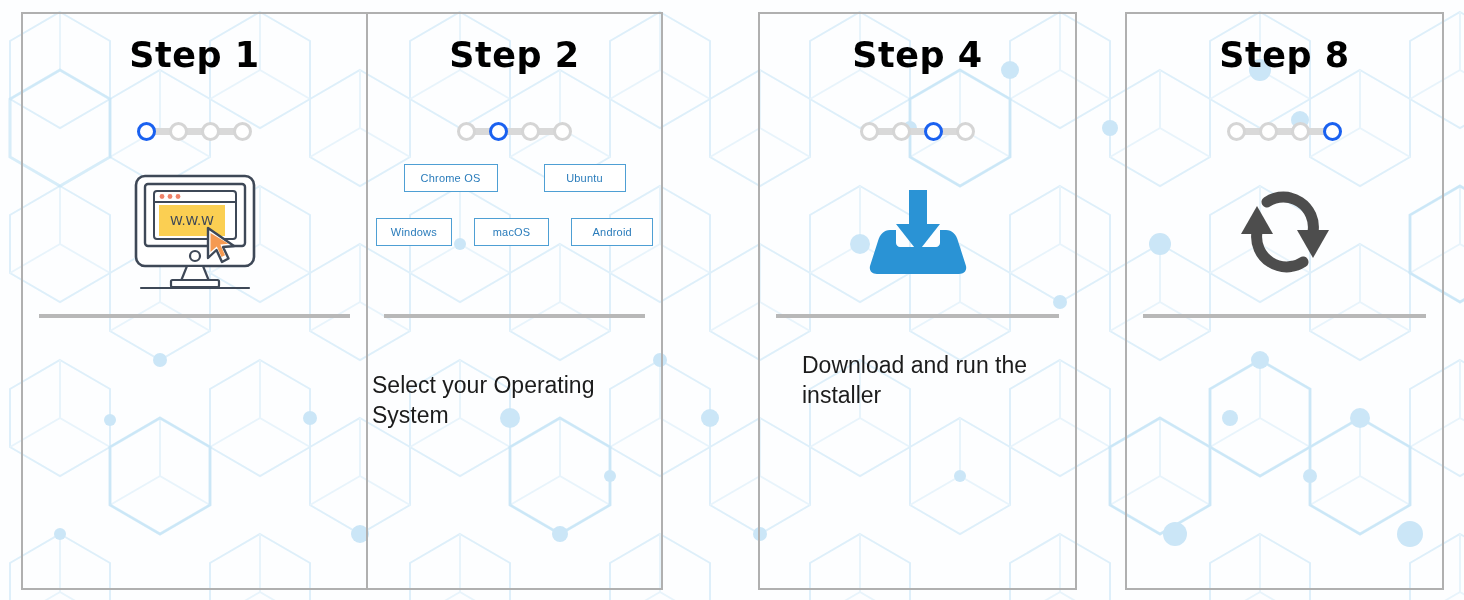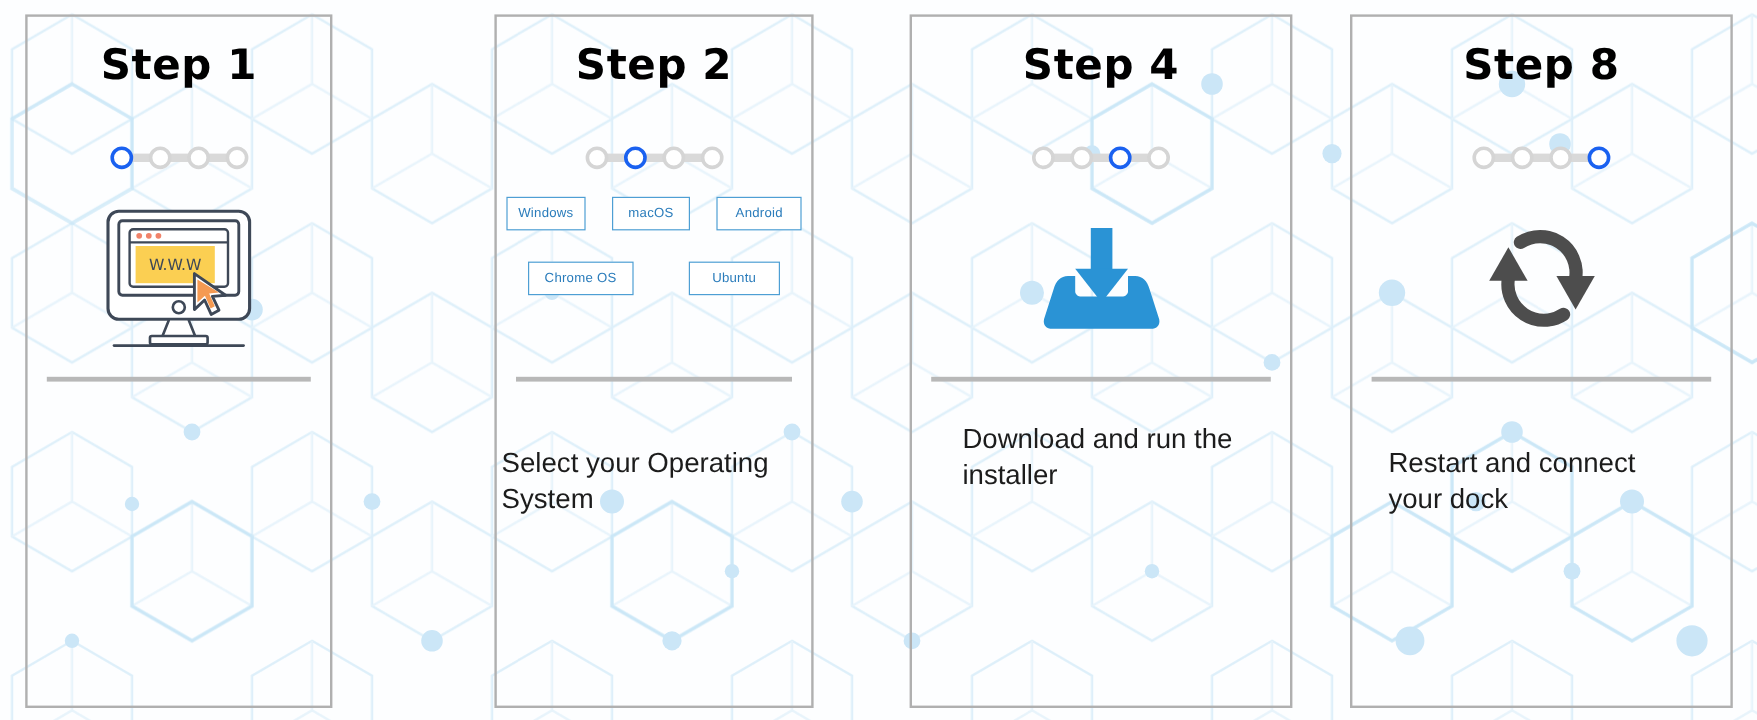--- a/index.html
+++ b/index.html
@@ -28,22 +28,22 @@
 
   
   .card {
     position: absolute;
     top: 12px;
     height: 578px;
     border: 2px solid #b0b0b0;
     background: transparent;
     z-index: 2;
   }
-  #card-1 { left: 21px;   width: 256px; }
-  #card-2 { left: 412px;  width: 266px; }
+  #card-1 { left: 21px;   width: 347px; }
+  #card-2 { left: 366px;  width: 297px; }
   #card-3 { left: 758px;  width: 319px; }
   #card-4 { left: 1125px; width: 319px; }
 
   .card-title {
     position: absolute;
     left: 0; right: 0;
     top: 24px;
     text-align: center;
     font-family: "DejaVu Sans", sans-serif;
     font-weight: bold;
@@ -329,29 +329,29 @@
         <span class="connector"></span>
         <span class="dot active"></span>
         <span class="connector"></span>
         <span class="dot"></span>
         <span class="connector"></span>
         <span class="dot"></span>
       </div>
     </div>
 
     <div class="os-grid">
+      <div class="os-row row-2">
+        <div class="chip w-chromeos">Chrome OS</div>
+        <div class="chip w-ubuntu">Ubuntu</div>
+      </div>
       <div class="os-row row-1">
         <div class="chip w-windows">Windows</div>
         <div class="chip w-macos">macOS</div>
         <div class="chip w-android">Android</div>
       </div>
-      <div class="os-row row-2">
-        <div class="chip w-chromeos">Chrome OS</div>
-        <div class="chip w-ubuntu">Ubuntu</div>
-      </div>
     </div>
 
     <div class="divider"></div>
     <div class="caption">Select your Operating
 System</div>
   </div>
 
   <div class="card" id="card-3">
     <div class="card-title">Step 4</div>
 
@@ -402,17 +402,15 @@
 
         <path d="M32 16 A30 30 0 0 1 78 46" fill="none" stroke="#4d4d4d" stroke-width="11" stroke-linecap="round"></path>
         <path d="M62 44 L94 44 L78 72 Z" fill="#4d4d4d"></path>
 
         <path d="M68 76 A30 30 0 0 1 22 46" fill="none" stroke="#4d4d4d" stroke-width="11" stroke-linecap="round"></path>
         <path d="M38 48 L6 48 L22 20 Z" fill="#4d4d4d"></path>
       </svg>
     </div>
 
     <div class="divider"></div>
-    <div class="caption">Restart and connect
-your dock</div>
   </div>
 
 </div>
 
 </body></html>

